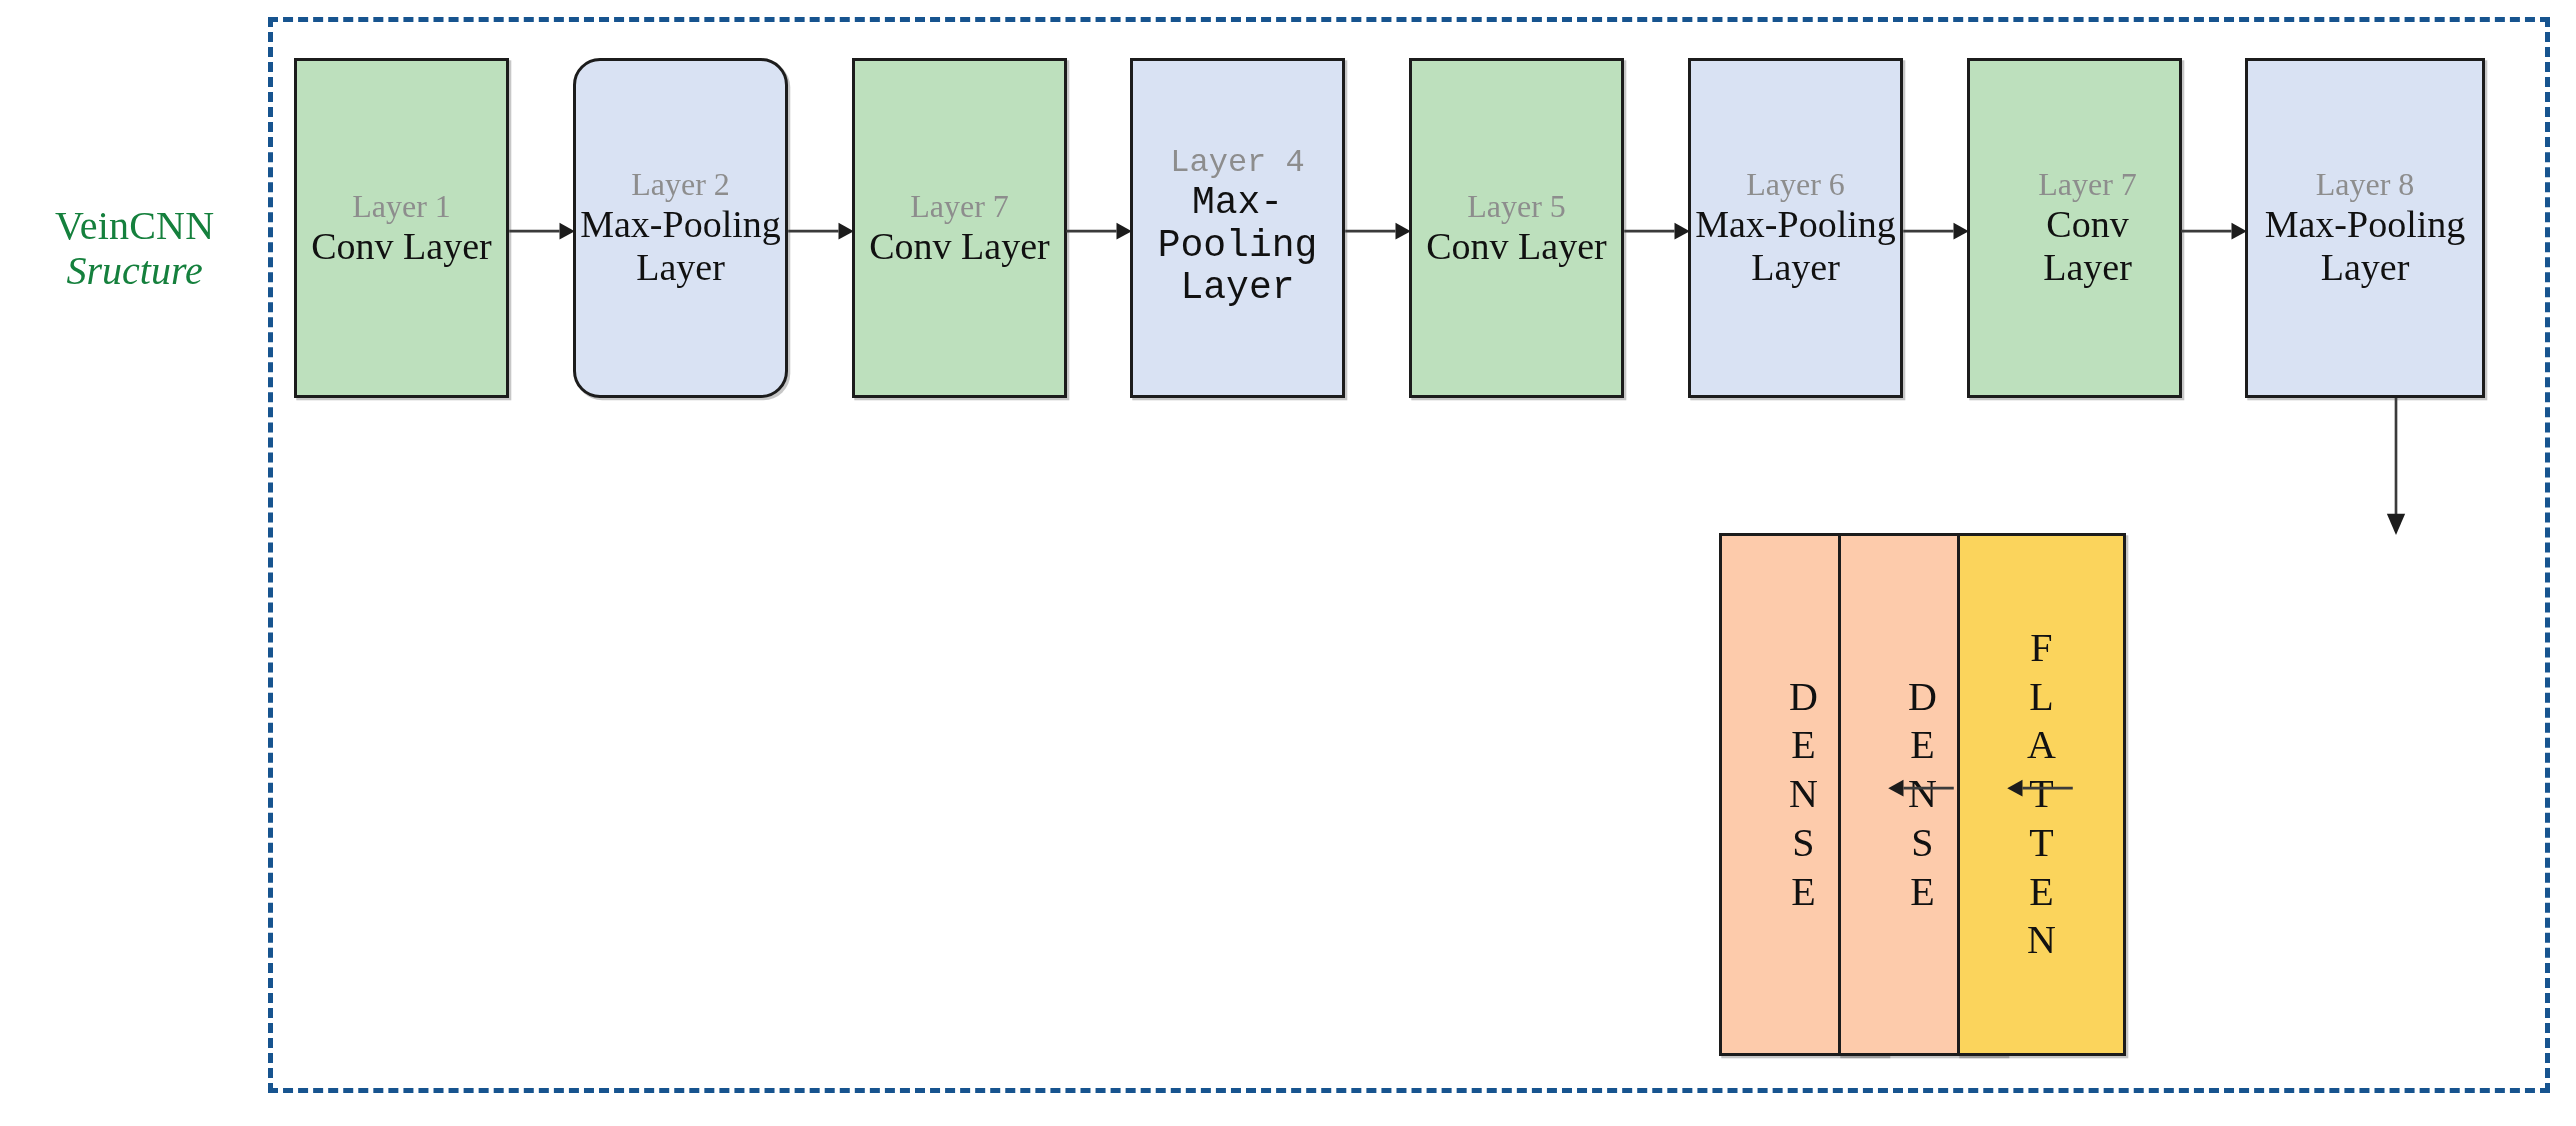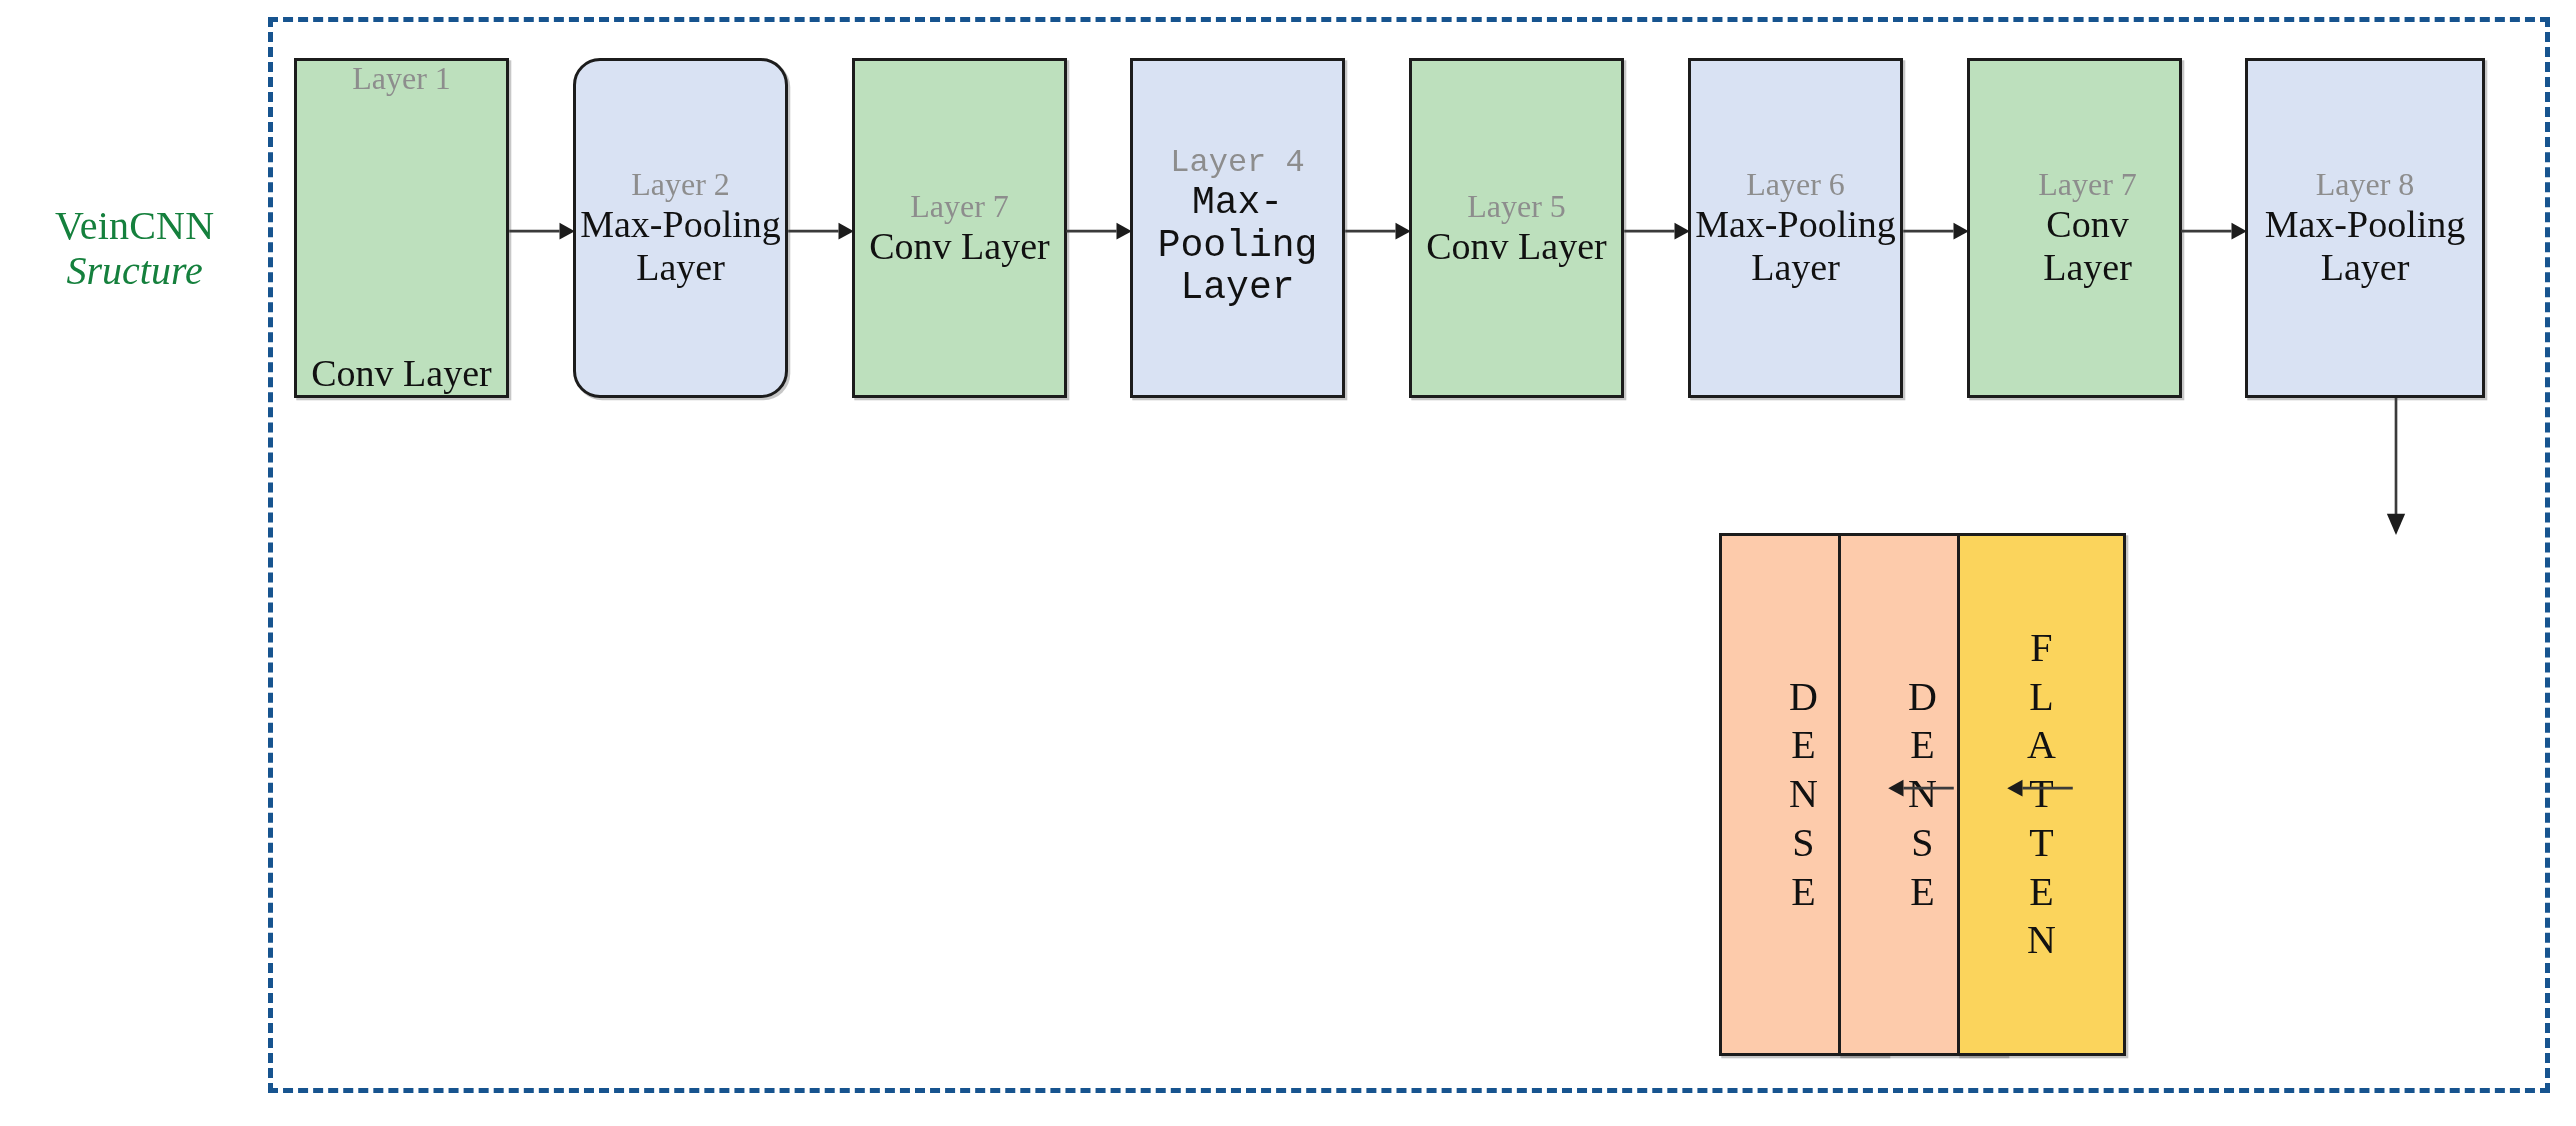--- a/index.html
+++ b/index.html
@@ -128,21 +128,21 @@
 
 <div id="stage">
 
   <div class="dashed-frame"></div>
 
   <div class="side-caption">
     <span class="cap-line1">VeinCNN</span>
     <span class="cap-line2">Sructure</span>
   </div>
 
-  <div class="node conv" style="left:294px; top:58px; width:215px; height:340px;justify-content:space-between;">
+  <div class="node conv" style="left:294px; top:58px; width:215px; height:340px;">
     <span class="layer-tag">Layer 1</span>
     <span class="node-title">Conv Layer</span>
   </div>
 
   <div class="node pool" style="left:573px; top:58px; width:215px; height:340px;border-radius:27px;">
     <span class="layer-tag">Layer 2</span>
     <span class="node-title">Max-Pooling Layer</span>
   </div>
 
   <div class="node conv" style="left:852px; top:58px; width:215px; height:340px;">

